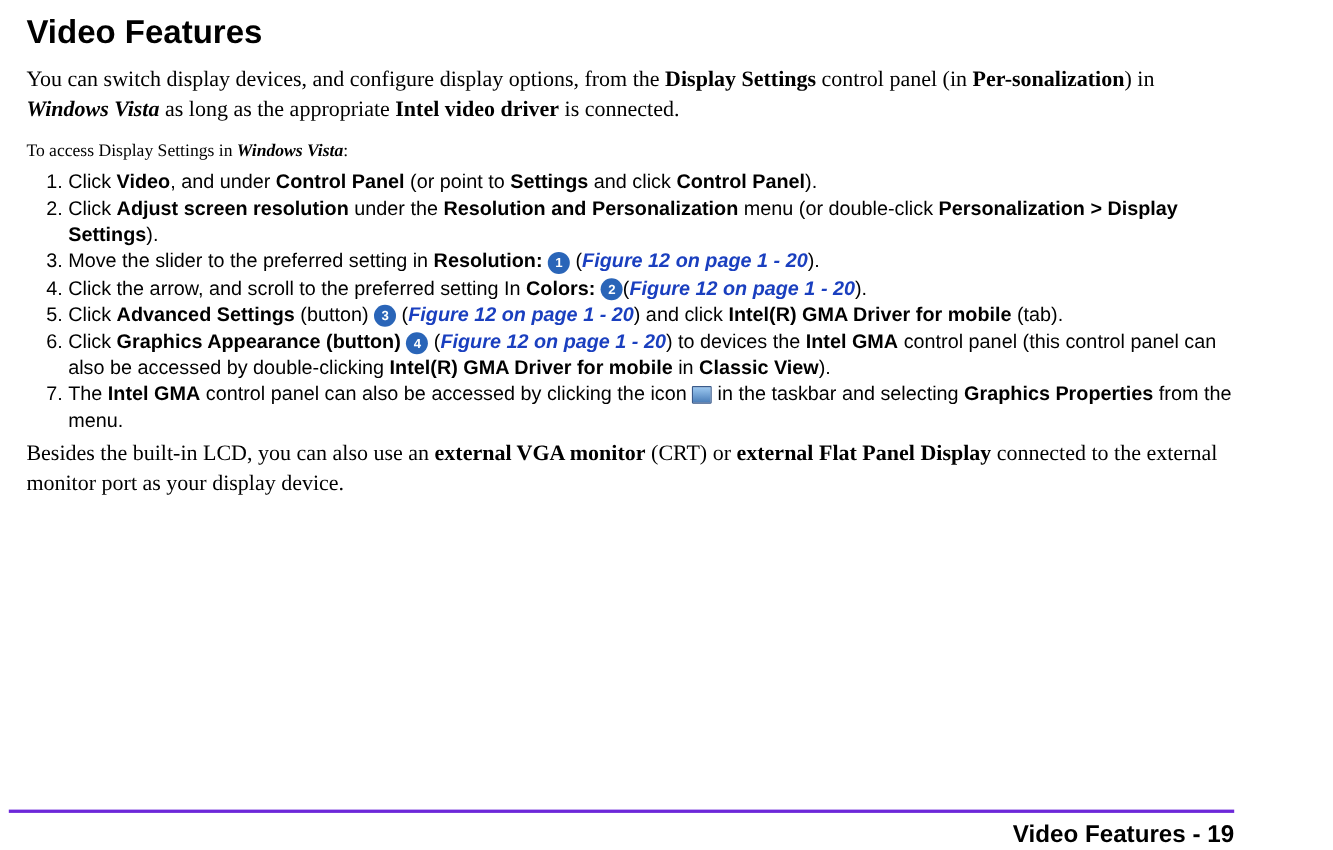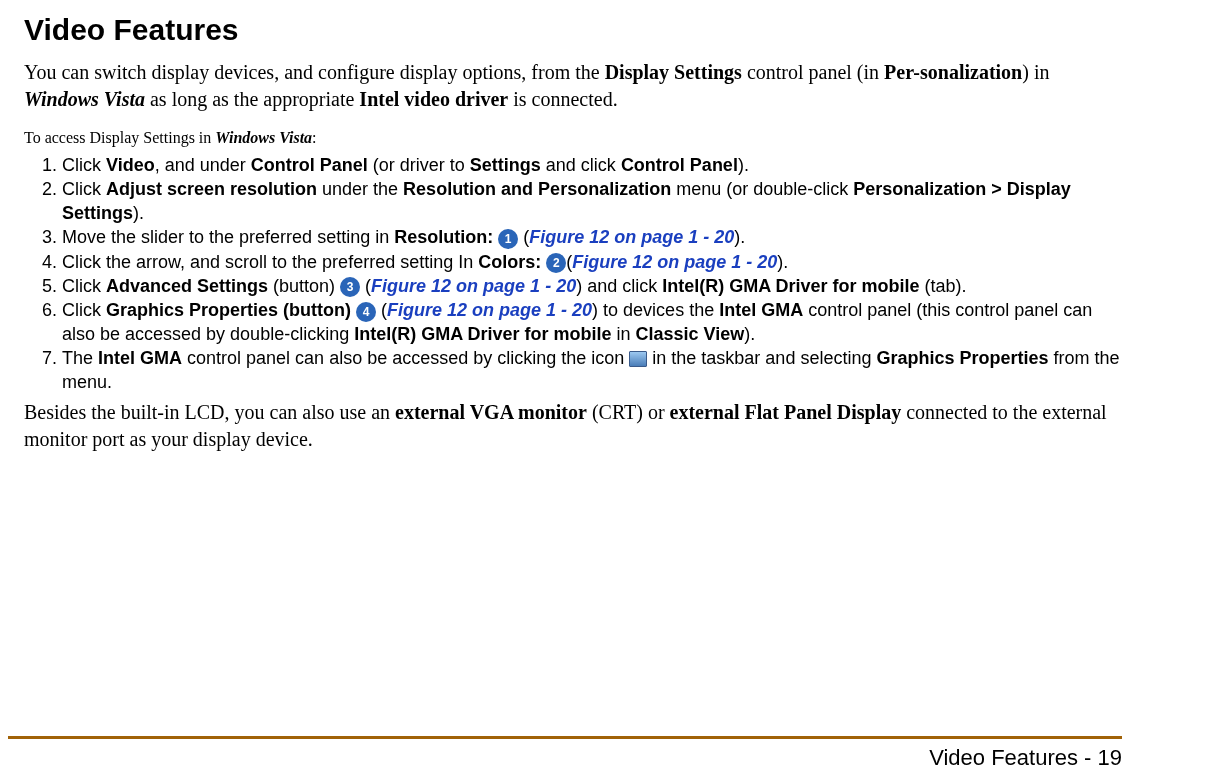--- a/index.html
+++ b/index.html
@@ -109,23 +109,23 @@
     border: 1px solid #3a5a8a;
     vertical-align: middle;
     border-radius: 1px;
   }
   .footer {
     position: absolute;
     bottom: 10px;
     right: 90px;
     left: 8px;
     text-align: right;
-    font-weight: normal;
+    font-weight: bold;
     font-size: 22px;
-    border-top: 3px solid #a16207;
+    border-top: 3px solid #6d28d9;
     padding-top: 4px;
   }
 </style>
 </head>
 <body>
 
 <div class="page">
 
   <div class="content">
     <h1>Video Features</h1>
@@ -133,36 +133,36 @@
     <p class="para">
       <span>You can switch display devices, and configure display options, from the </span><b>Display Settings</b><span> control panel (in </span><b>Per-sonalization</b><span>) in </span><b><i>Windows Vista</i></b><span> as long as the appropriate </span><b>Intel video driver</b><span> is connected.</span>
     </p>
 
     <p class="para2">
       <span>To access Display Settings in </span><b><i>Windows Vista</i></b><span>:</span>
     </p>
 
     <ol>
       <li>
-        <span>Click </span><b>Video</b><span>, and under </span><b>Control Panel</b><span> (or driver to </span><b>Settings</b><span> and click </span><b>Control Panel</b><span>).</span>
+        <span>Click </span><b>Video</b><span>, and under </span><b>Control Panel</b><span> (or point to </span><b>Settings</b><span> and click </span><b>Control Panel</b><span>).</span>
       </li>
       <li>
         <span>Click </span><b>Adjust screen resolution</b><span> under the </span><b>Resolution and Personalization</b><span> menu (or double-click </span><b>Personalization &gt; Display Settings</b><span>).</span>
       </li>
       <li>
         <span>Move the slider to the preferred setting in </span><b>Resolution: </b><span class="badge">1</span><span> (</span><span class="figref">Figure 12 on page 1 - 20</span><span>).</span>
       </li>
       <li>
         <span>Click the arrow, and scroll to the preferred setting In </span><b>Colors: </b><span class="badge">2</span><span>(</span><span class="figref">Figure 12 on page 1 - 20</span><span>).</span>
       </li>
       <li>
         <span>Click </span><b>Advanced Settings</b><span> (button) </span><span class="badge">3</span><span> (</span><span class="figref">Figure 12 on page 1 - 20</span><span>) and click </span><b>Intel(R) GMA Driver for mobile</b><span> (tab).</span>
       </li>
       <li>
-        <span>Click </span><b>Graphics Properties (button) </b><span class="badge">4</span><span> (</span><span class="figref">Figure 12 on page 1 - 20</span><span>) to devices the </span><b>Intel GMA</b><span> control panel (this control panel can also be accessed by double-clicking </span><b>Intel(R) GMA Driver for mobile</b><span> in </span><b>Classic View</b><span>).</span>
+        <span>Click </span><b>Graphics Appearance (button) </b><span class="badge">4</span><span> (</span><span class="figref">Figure 12 on page 1 - 20</span><span>) to devices the </span><b>Intel GMA</b><span> control panel (this control panel can also be accessed by double-clicking </span><b>Intel(R) GMA Driver for mobile</b><span> in </span><b>Classic View</b><span>).</span>
       </li>
       <li>
         <span>The </span><b>Intel GMA</b><span> control panel can also be accessed by clicking the icon </span><span class="taskbar-icon"></span><span> in the taskbar and selecting </span><b>Graphics Properties</b><span> from the menu.</span>
       </li>
     </ol>
 
     <p class="para">
       <span>Besides the built-in LCD, you can also use an </span><b>external VGA monitor</b><span> (CRT) or </span><b>external Flat Panel Display</b><span> connected to the external monitor port as your display device.</span>
     </p>
   </div>

